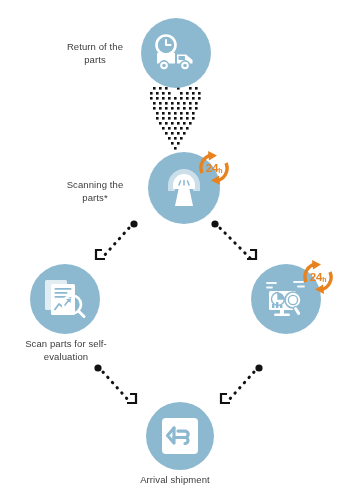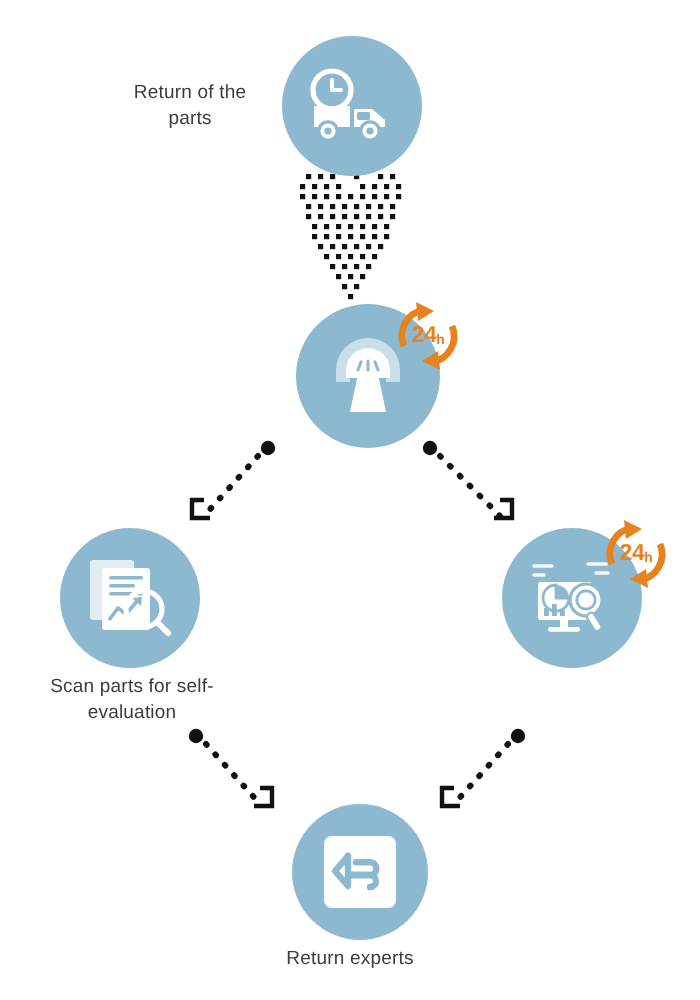--- a/index.html
+++ b/index.html
@@ -231,20 +231,22 @@
         <path d="M 17 22 L 27 22 L 31 41 L 13 41 Z" fill="#ffffff"></path>
 
         <g stroke="#8cb9d0" stroke-width="1.5" stroke-linecap="round">
           <line x1="18.5" y1="16" x2="17" y2="20"></line>
           <line x1="22" y1="15.5" x2="22" y2="20"></line>
           <line x1="25.5" y1="16" x2="27" y2="20"></line>
         </g>
       </g>
     </svg>
   </div>
+  <div class="label" style="left:52px; top:178px; width:86px;">Scanning the
+parts*</div>
 
   <div class="badge" style="left:192px; top:146px;">
     <svg width="44" height="44" viewBox="0 0 44 44">
       <g fill="none" stroke="#e8821e" stroke-width="3.4" stroke-linecap="butt">
         <path d="M 10 27 A 13 13 0 0 1 20 9"></path>
         <path d="M 34 17 A 13 13 0 0 1 24 35"></path>
       </g>
       <path d="M 16 5 L 25 9.5 L 17 14.5 Z" fill="#e8821e"></path>
       <path d="M 28 39 L 19 34.5 L 27 29.5 Z" fill="#e8821e"></path>
     </svg>
@@ -328,15 +330,15 @@
     </div>
   </div>
 
   <div class="node" style="left:146px; top:402px; width:68px; height:68px;">
     <svg width="40" height="40" viewBox="0 0 40 40">
       <rect x="2" y="2" width="36" height="36" rx="4" fill="#ffffff"></rect>
       <path d="M 14 12 L 7.5 19.5 L 14 27 L 14 21.5 L 25 21.5 A 3 3 0 0 1 25 27.5 L 25 27.5" fill="none" stroke="#8cb9d0" stroke-width="3.2" stroke-linejoin="round" stroke-linecap="round"></path>
       <path d="M 14 12 L 14 21.5 L 25 21.5 A 3.2 3.2 0 0 0 25 15.1 L 18 15.1" fill="none" stroke="#8cb9d0" stroke-width="3.2" stroke-linejoin="round" stroke-linecap="round"></path>
     </svg>
   </div>
-  <div class="label" style="left:120px; top:473px; width:110px;">Return experts</div>
+  <div class="label" style="left:120px; top:473px; width:110px;">Arrival shipment</div>
 
 </div>
 
 </body></html>

